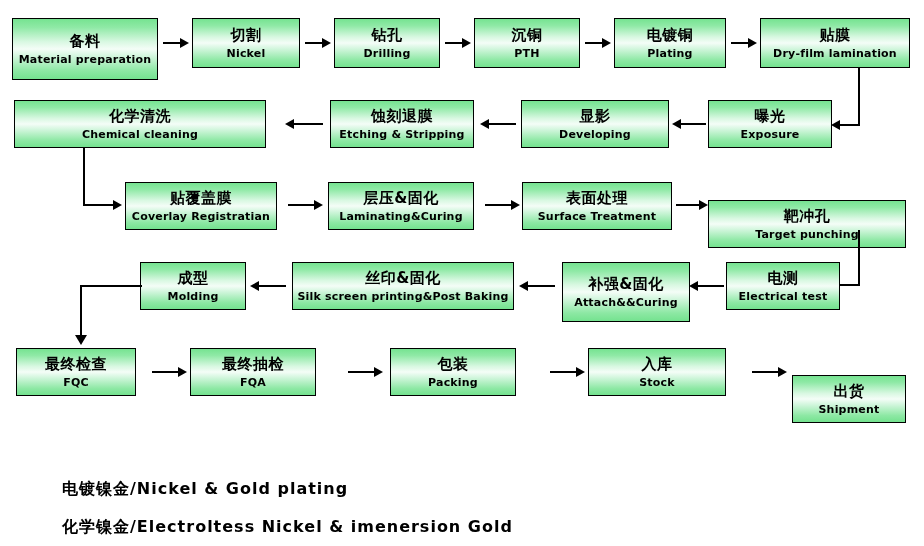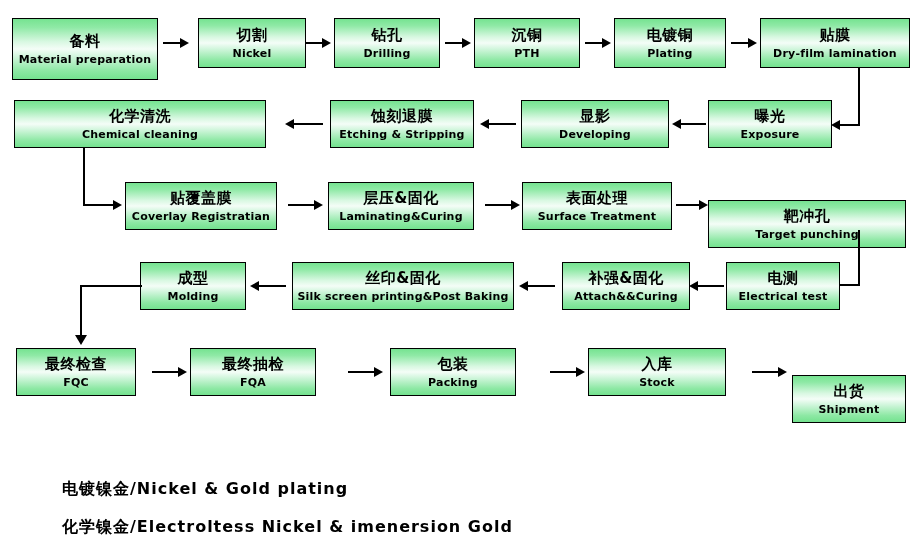--- a/index.html
+++ b/index.html
@@ -97,21 +97,21 @@
 <div id="canvas">
 
   <div class="box" style="left:12px;  top:18px; width:146px; height:62px;">
     <span class="cn">备料</span>
     <span class="en">Material preparation</span>
   </div>
 
   <div class="hline" style="left:163px; top:42px; width:17px;"></div>
   <div class="arrow right" style="left:180px; top:38px;"></div>
 
-  <div class="box" style="left:192px; top:18px; width:108px; height:50px;margin-left:6px;">
+  <div class="box" style="left:192px; top:18px; width:108px; height:50px;">
     <span class="cn">切割</span>
     <span class="en">Nickel</span>
   </div>
 
   <div class="hline" style="left:305px; top:42px; width:17px;"></div>
   <div class="arrow right" style="left:322px; top:38px;"></div>
 
   <div class="box" style="left:334px; top:18px; width:106px; height:50px;">
     <span class="cn">钻孔</span>
     <span class="en">Drilling</span>
@@ -212,21 +212,21 @@
   <div class="arrow left" style="left:831px; top:280px;"></div>
 
   <div class="box" style="left:726px; top:262px; width:114px; height:48px;">
     <span class="cn">电测</span>
     <span class="en">Electrical test</span>
   </div>
 
   <div class="hline" style="left:697px; top:285px; width:27px;"></div>
   <div class="arrow left" style="left:689px; top:281px;"></div>
 
-  <div class="box" style="left:562px; top:262px; width:128px; height:48px;">
+  <div class="box" style="left:562px; top:262px; width:128px; height:60px;">
     <span class="cn">补强&amp;固化</span>
     <span class="en">Attach&amp;&amp;Curing</span>
   </div>
 
   <div class="hline" style="left:527px; top:285px; width:28px;"></div>
   <div class="arrow left" style="left:519px; top:281px;"></div>
 
   <div class="box" style="left:292px; top:262px; width:222px; height:48px;">
     <span class="cn">丝印&amp;固化</span>
     <span class="en">Silk screen printing&amp;Post Baking</span>

